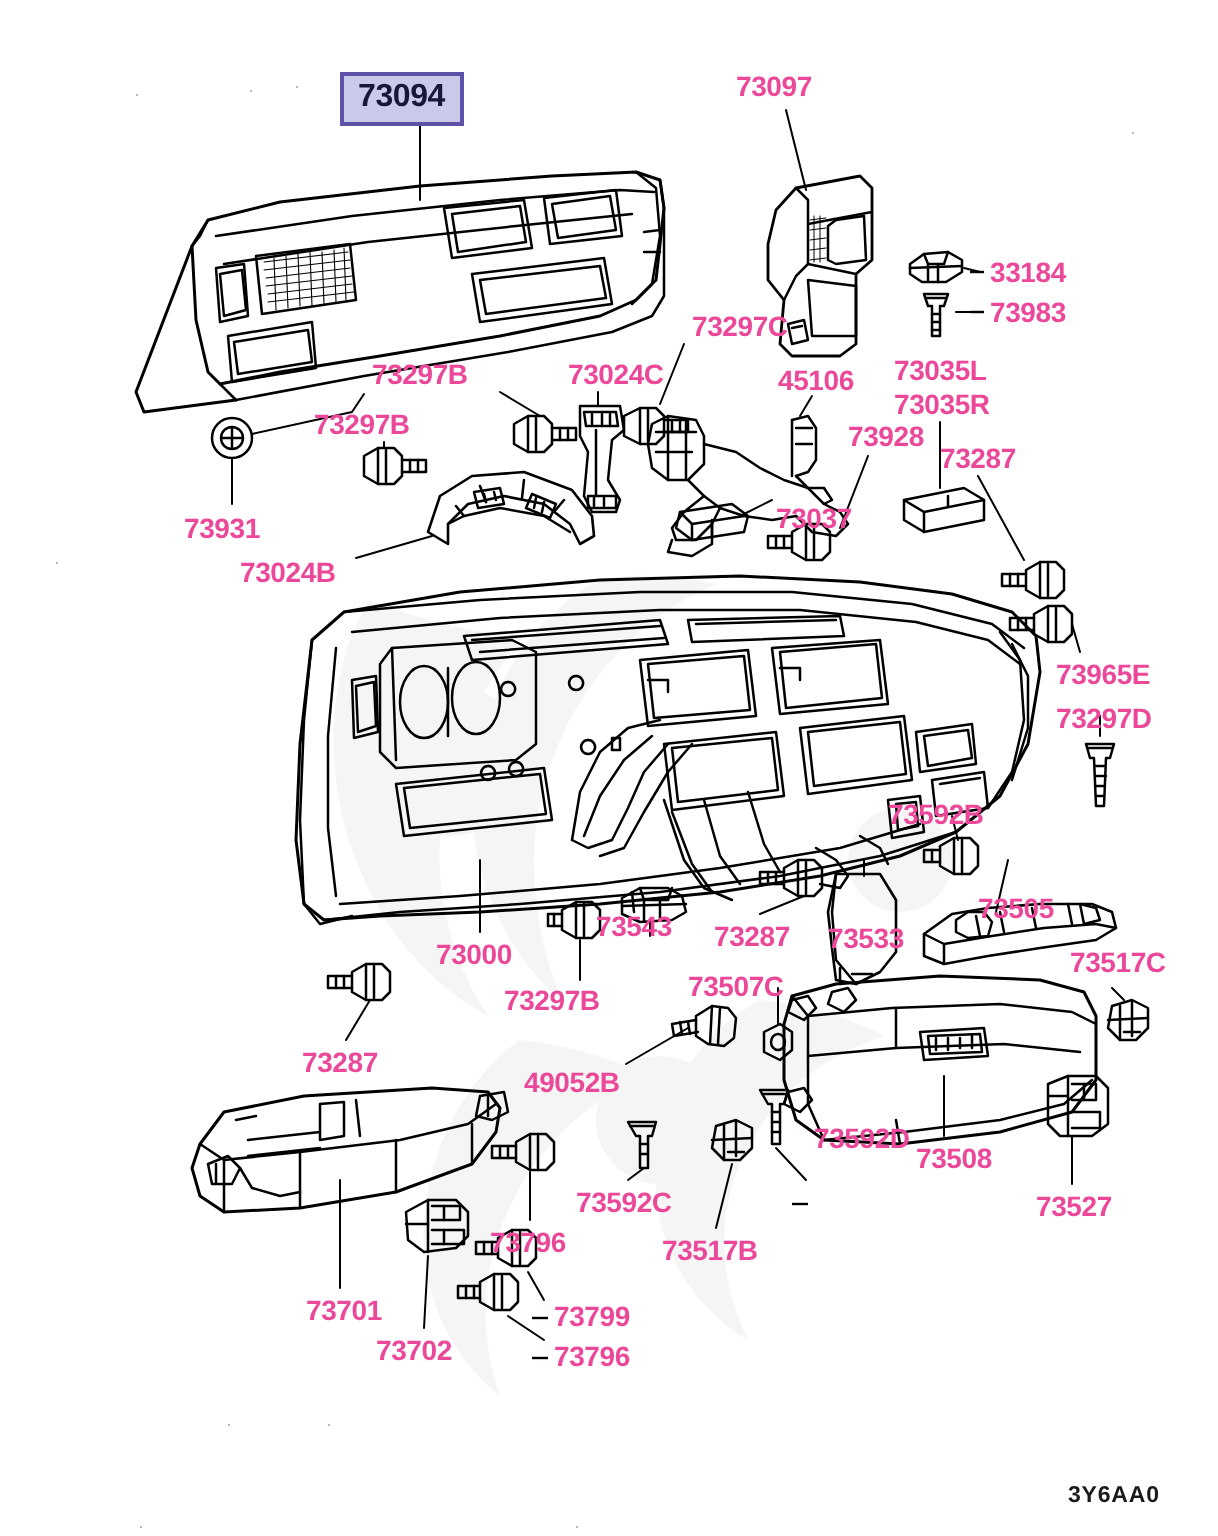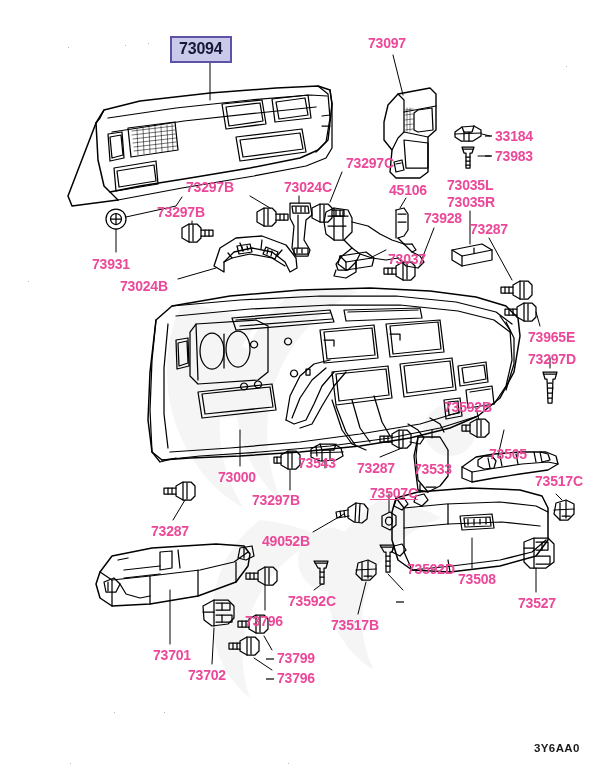--- a/index.html
+++ b/index.html
@@ -687,21 +687,21 @@
     <div class="lbl" style="left:120px; top:279px;">73024B</div>
     <div class="lbl" style="left:528px; top:330px;text-align:center;">73965E</div>
     <div class="lbl" style="left:528px; top:352px;">73297D</div>
     <div class="lbl" style="left:444px; top:400px;">73592B</div>
     <div class="lbl" style="left:414px; top:438px;margin-top:24px;">73533</div>
     <div class="lbl" style="left:489px; top:421px;margin-top:26px;">73505</div>
     <div class="lbl" style="left:218px; top:470px;">73000</div>
     <div class="lbl" style="left:298px; top:456px;text-align:right;">73543</div>
     <div class="lbl" style="left:357px; top:461px;">73287</div>
     <div class="lbl" style="left:252px; top:493px;">73297B</div>
-    <div class="lbl" style="left:370px; top:486px;text-decoration:underline;">73507C</div>
+    <div class="lbl" style="left:344px; top:486px;">73507C</div>
     <div class="lbl" style="left:535px; top:474px;">73517C</div>
     <div class="lbl" style="left:151px; top:524px;">73287</div>
     <div class="lbl" style="left:262px; top:534px;">49052B</div>
     <div class="lbl" style="left:458px; top:572px;">73508</div>
     <div class="lbl" style="left:288px; top:594px;">73592C</div>
     <div class="lbl" style="left:407px; top:562px;">73592D</div>
     <div class="lbl" style="left:518px; top:596px;">73527</div>
     <div class="lbl" style="left:245px; top:614px;">73796</div>
     <div class="lbl" style="left:331px; top:618px;text-align:center;">73517B</div>
     <div class="lbl" style="left:153px; top:648px;">73701</div>

